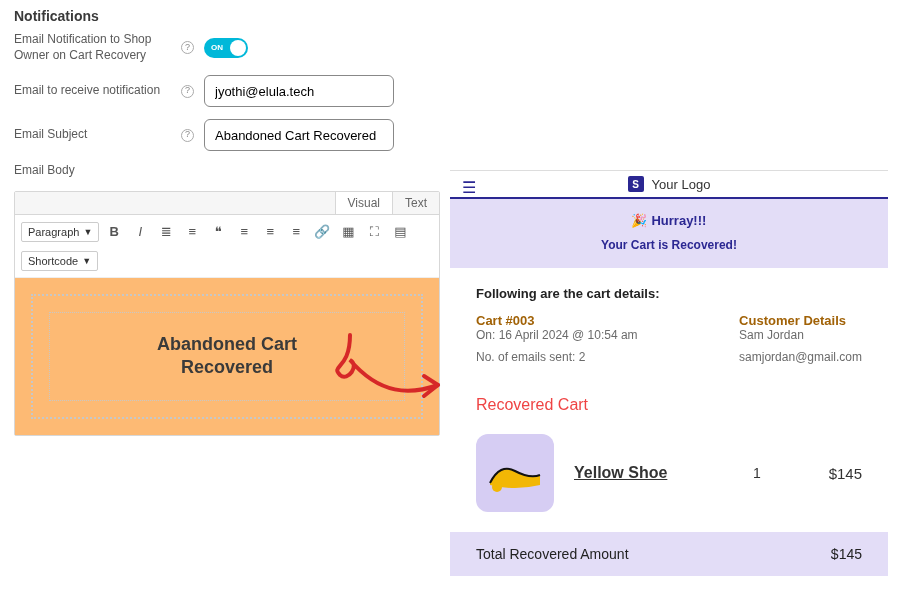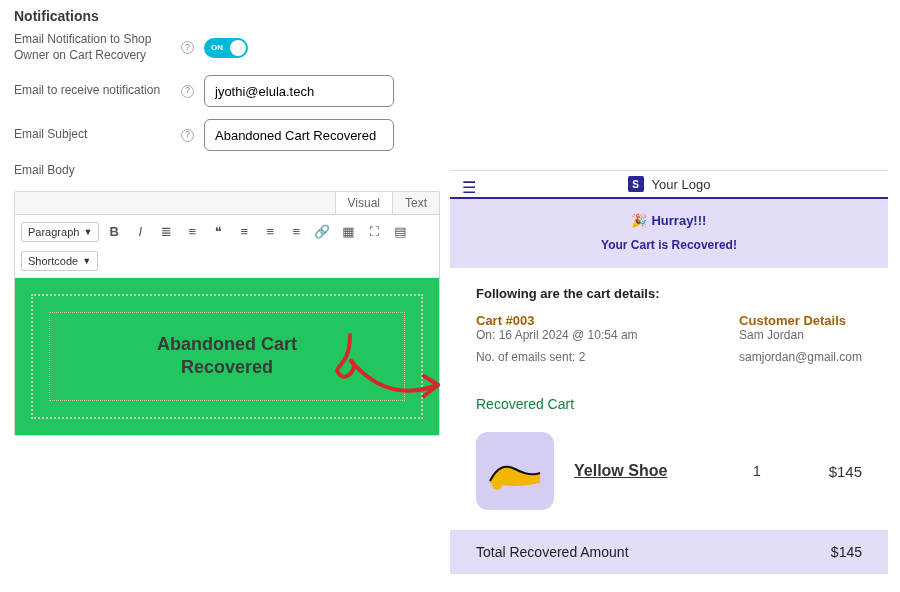--- a/index.html
+++ b/index.html
@@ -123,21 +123,21 @@
     display: inline-flex;
     align-items: center;
     justify-content: center;
     font-size: 13px;
     color: #555;
     cursor: pointer;
     border-radius: 2px;
   }
   .editor-canvas {
     padding: 16px;
-    background: #22c55e;
+    background: #fdba74;
     min-height: 120px;
   }
   .preview-outer {
     border: 2px dotted #c7c7c7;
     padding: 16px;
   }
   .preview-inner {
     border: 1px dotted #c7c7c7;
     padding: 20px 10px;
     text-align: center;
@@ -226,22 +226,22 @@
     color: #a16207;
     margin-bottom: 0;
   }
   .meta {
     color: #6b6b6b;
     font-size: 12px;
     margin-bottom: 8px;
   }
   .right-col { text-align: left; }
   .section-h {
-    font-size: 14px;
-    color: #15803d;
+    font-size: 16px;
+    color: #ef4444;
     margin: 14px 26px 10px;
   }
   .cart-line {
     display: flex;
     align-items: center;
     padding: 10px 26px 20px;
     gap: 20px;
   }
   .prod-img {
     width: 78px; height: 78px;

